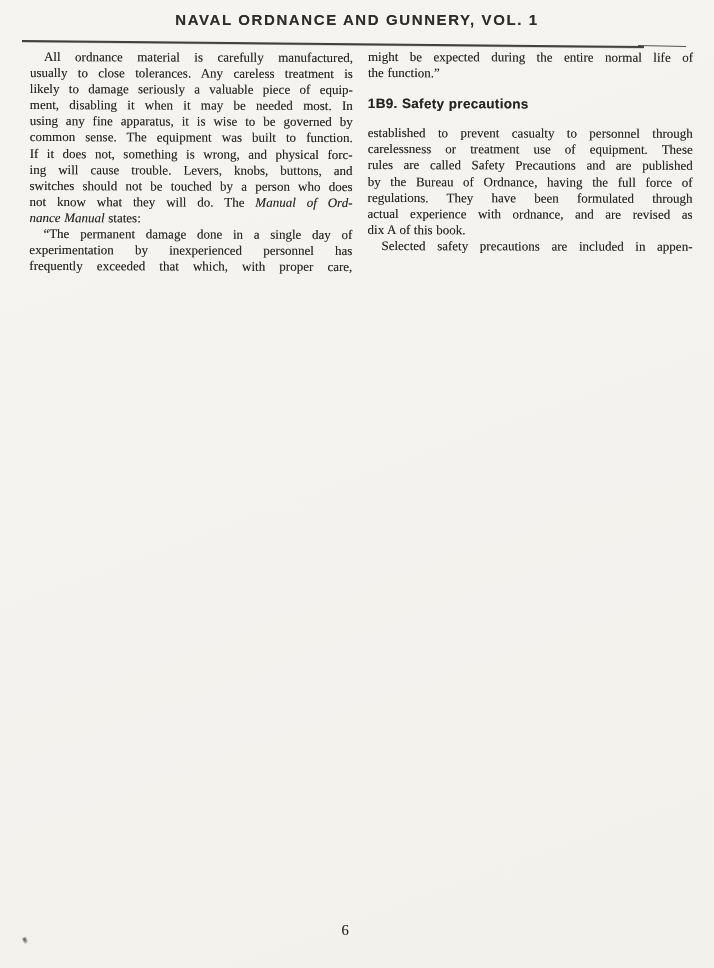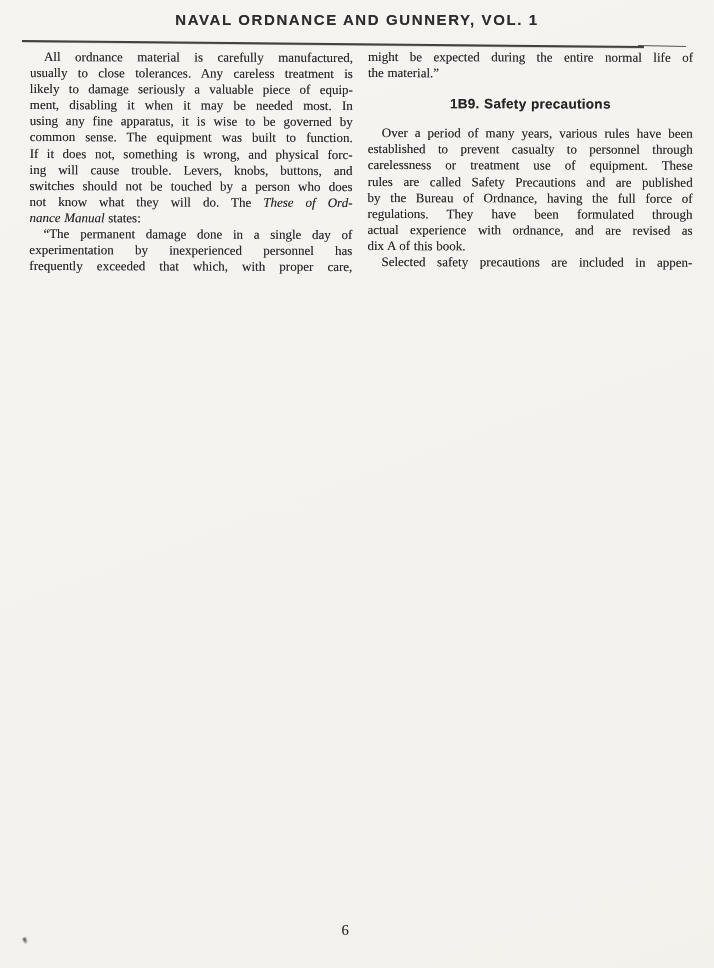--- a/index.html
+++ b/index.html
@@ -64,21 +64,20 @@
   .line.para-last { text-align-last: left; }
   .line.first-indent { text-indent: 14px; }
   .section-heading {
     font-family: "Liberation Sans", sans-serif;
     font-weight: bold;
     font-size: 13.5px;
     letter-spacing: 0.3px;
     color: #262524;
     margin: 15px 0 13px 0;
     text-shadow: 0 0 0.5px rgba(45,44,42,0.55);
-    text-align: center;
   }
   .page-number {
     position: absolute;
     top: 922px; left: -12px; width: 714px;
     text-align: center;
     font-size: 14.5px;
     color: #2b2a29;
     text-shadow: 0 0 0.5px rgba(45,44,42,0.5);
   }
   .ink-speck {
@@ -103,41 +102,40 @@
       <div class="para">
         <div class="line first-indent">All ordnance material is carefully manufactured,</div>
         <div class="line">usually to close tolerances.  Any careless treatment is</div>
         <div class="line">likely to damage seriously a valuable piece of equip-</div>
         <div class="line">ment, disabling it when it may be needed most.  In</div>
         <div class="line">using any fine apparatus, it is wise to be governed by</div>
         <div class="line">common sense.  The equipment was built to function.</div>
         <div class="line">If it does not, something is wrong, and physical forc-</div>
         <div class="line">ing will cause trouble.  Levers, knobs, buttons, and</div>
         <div class="line">switches should not be touched by a person who does</div>
-        <div class="line">not know what they will do.  The <i>These of Ord-</i></div>
+        <div class="line">not know what they will do.  The <i>Manual of Ord-</i></div>
         <div class="line para-last"><i>nance Manual</i> states:</div>
       </div>
       <div class="para">
         <div class="line first-indent">“The permanent damage done in a single day of</div>
         <div class="line">experimentation by inexperienced personnel has</div>
         <div class="line">frequently exceeded that which, with proper care,</div>
       </div>
     </div>
 
   <div class="col col-right">
     <div>
         <div class="para">
           <div class="line">might be expected during the entire normal life of</div>
-          <div class="line para-last">the material.”</div>
+          <div class="line para-last">the function.”</div>
         </div>
       </div>
     <div class="section-heading">1B9.  Safety precautions</div>
     <div>
         <div class="para">
-          <div class="line first-indent">Over a period of many years, various rules have been</div>
           <div class="line">established to prevent casualty to personnel through</div>
           <div class="line">carelessness or treatment use of equipment.  These</div>
           <div class="line">rules are called Safety Precautions and are published</div>
           <div class="line">by the Bureau of Ordnance, having the full force of</div>
           <div class="line">regulations.  They have been formulated through</div>
           <div class="line">actual experience with ordnance, and are revised as</div>
         </div>
         <div class="para">
           <div class="line para-last">dix A of this book.</div>
           <div class="line first-indent">Selected safety precautions are included in appen-</div>

